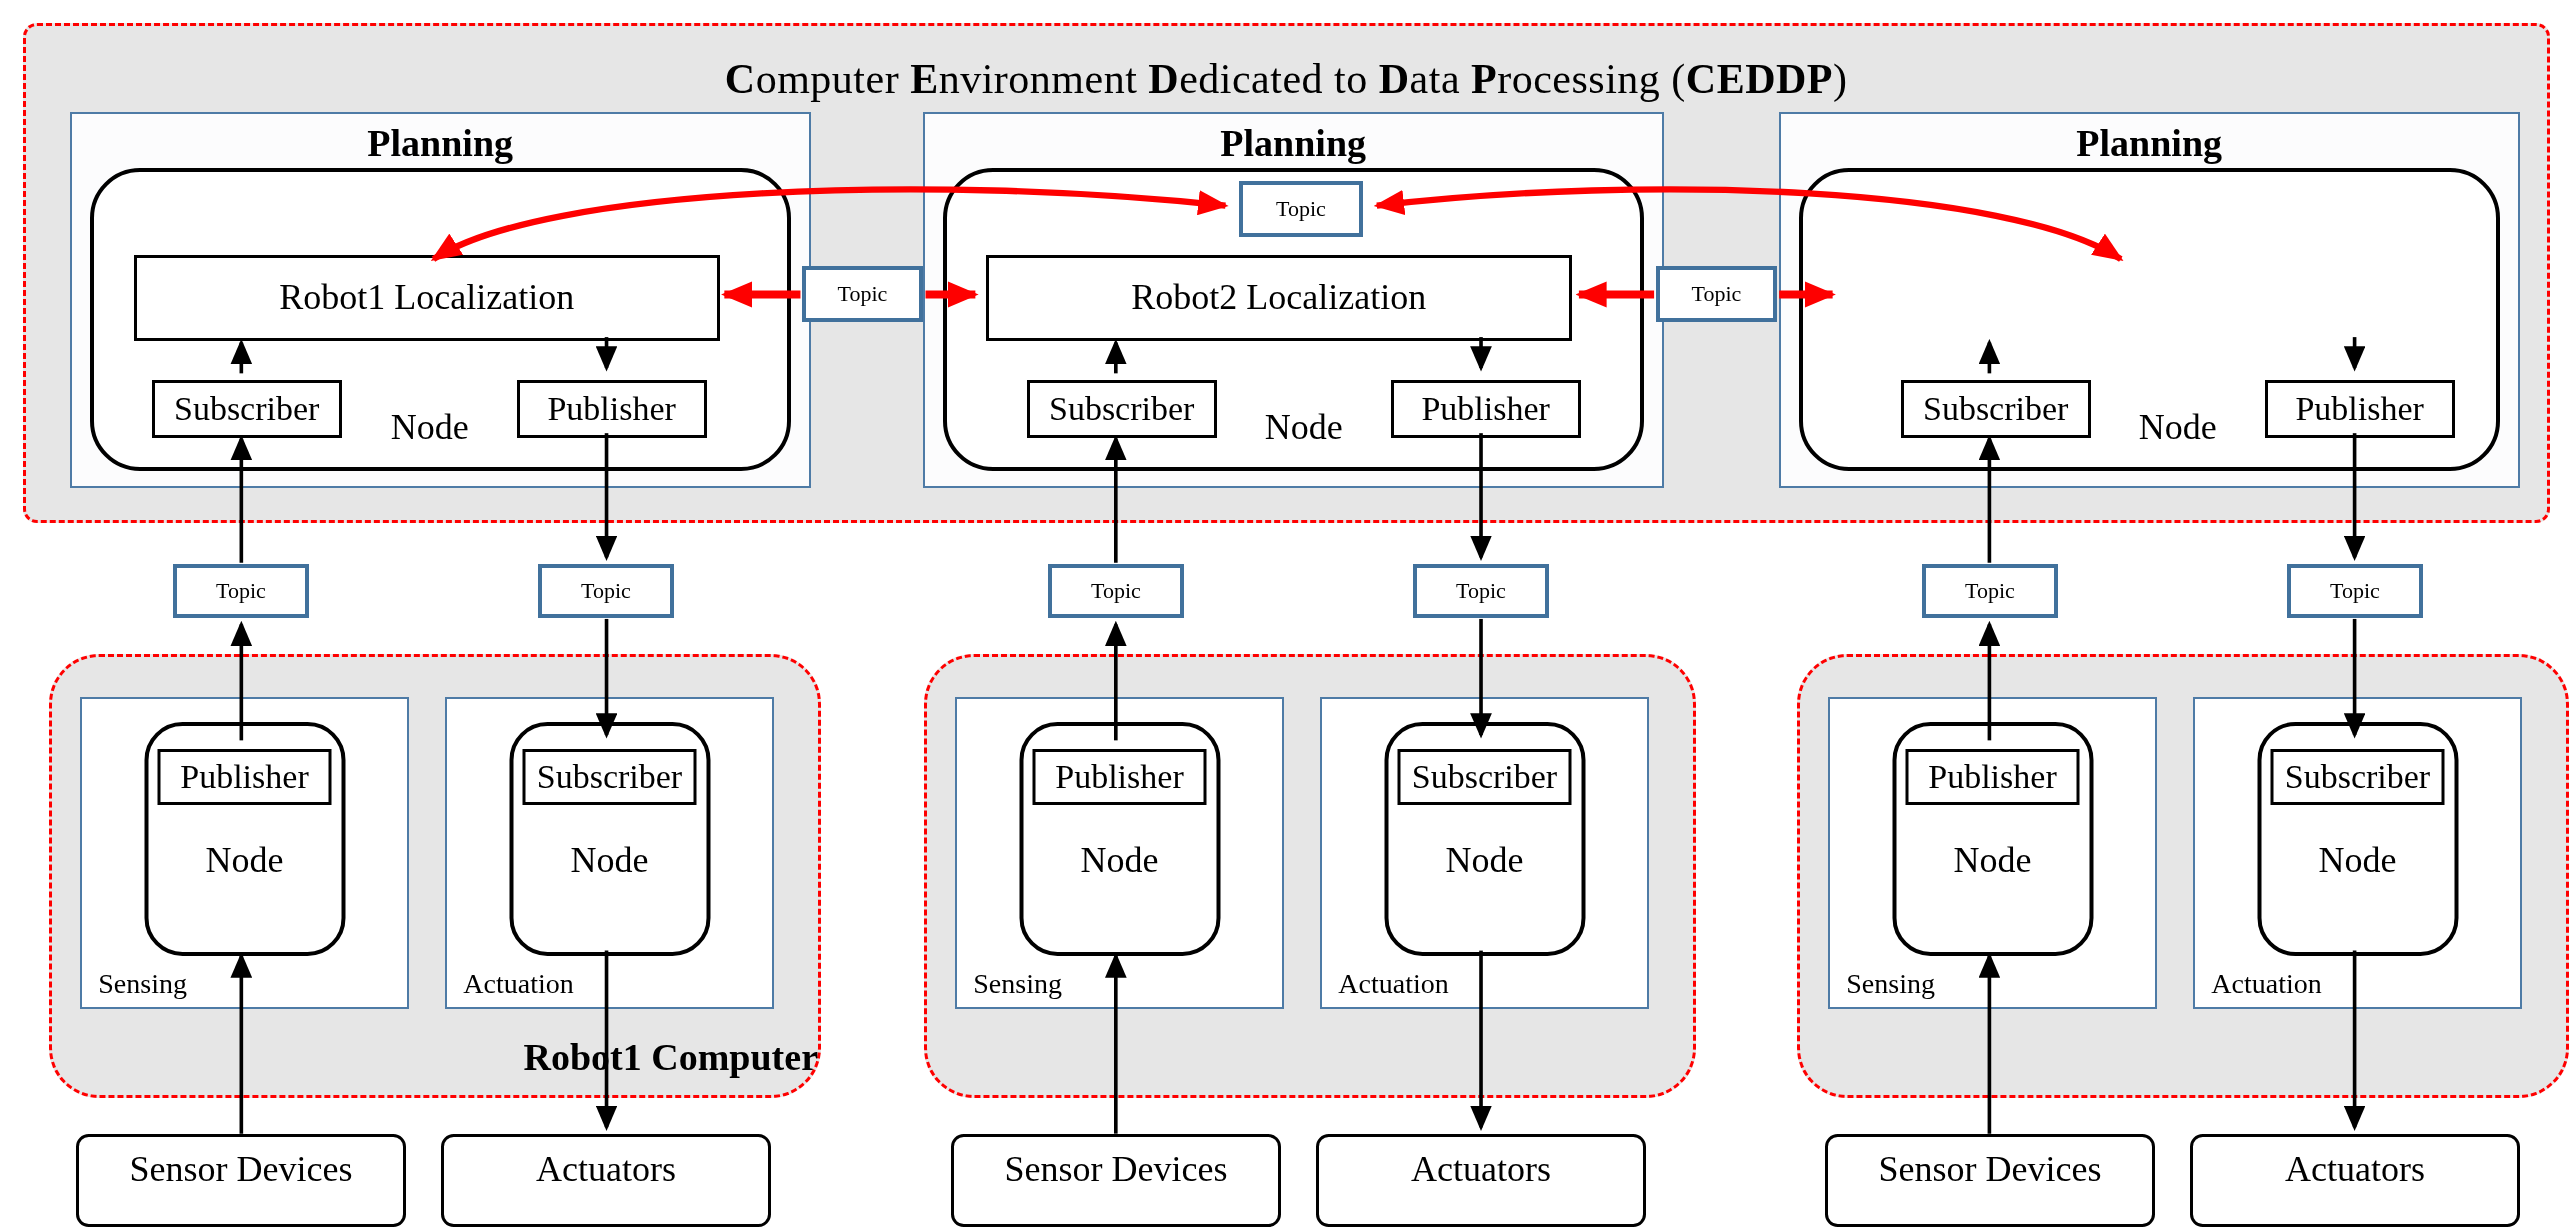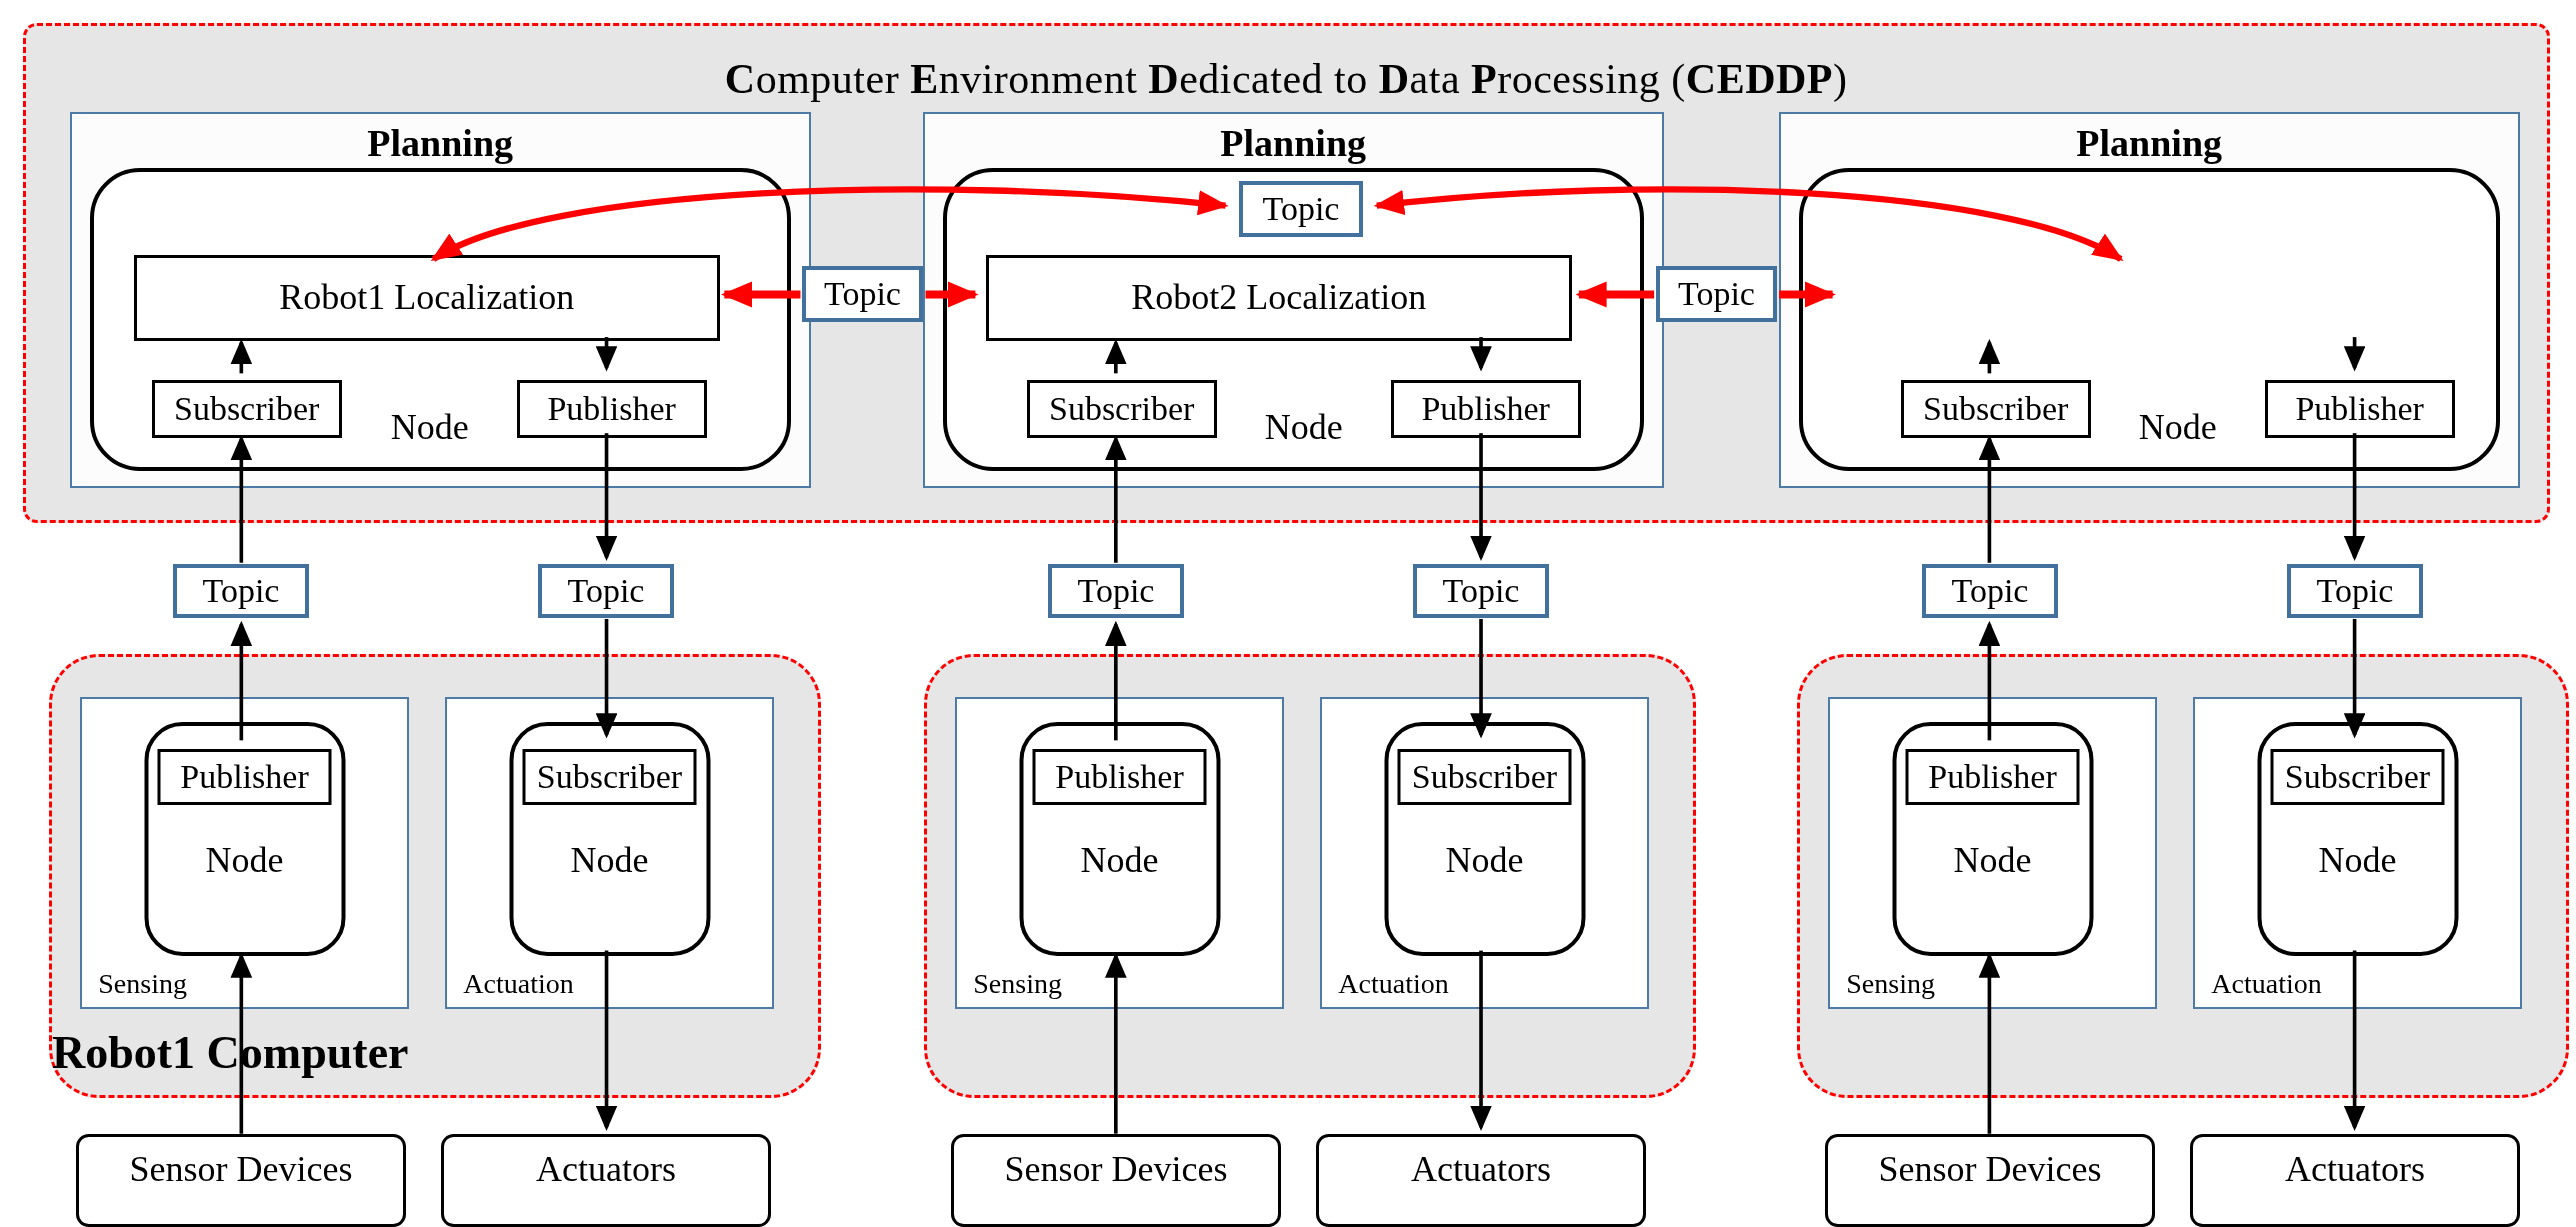--- a/index.html
+++ b/index.html
@@ -21,28 +21,28 @@
   .plabel{left:0;right:0;top:7.3px;text-align:center;font-weight:bold;font-size:38px;}
   .pnode{left:18px;right:18px;top:54px;bottom:14.5px;background:#fff;
          border:4.5px solid #000;border-radius:50px;}
   .loc{top:141px;height:86px;width:586px;background:#fff;border:3.6px solid #000;
        text-align:center;font-size:36px;line-height:79px;}
   .sp{top:266px;height:58px;width:190px;background:#fff;border:3.6px solid #000;
       text-align:center;font-size:34px;line-height:51px;}
   .nlabel{top:292px;width:136px;text-align:center;font-size:36px;}
   
   .topic{background:#fff;border:4.5px solid var(--topic-blue);text-align:center;
-         font-size:34px;}
+         font-size:22px;}
   .topic.top{left:1239px;top:181px;width:124px;height:56px;line-height:47px;}
   .topic.inter{top:266px;width:121px;height:56px;line-height:47px;}
   .topic.chan{top:564px;width:136px;height:54px;line-height:45px;}
   
   .rcomp{top:654px;width:772px;height:444px;background:var(--gray);
          border:3.6px dashed var(--red);border-radius:50px;}
-  .rclabel{left:0;right:0;bottom:16.3px;text-align:left;font-weight:bold;font-size:46px;}
+  .rclabel{left:0;right:0;bottom:16.3px;text-align:right;font-weight:bold;font-size:38px;}
   .iopanel{top:40px;width:329px;height:312px;background:#fff;border:2.7px solid var(--panel-blue);}
   .iopanel.sense{left:28px;}
   .iopanel.act{left:393px;}
   .salabel{left:16.3px;bottom:7.3px;font-weight:normal;font-size:28px;}
   .rnode{left:50%;transform:translateX(-50%);top:22.7px;width:201px;height:234px;
          background:#fff;border:4.5px solid #000;border-radius:38px;}
   .rninner{left:50%;transform:translateX(-50%);top:23.6px;width:174px;height:56px;
            background:#fff;border:3.6px solid #000;text-align:center;font-size:34px;line-height:49px;}
   .rnlabel{left:0;right:0;top:113px;text-align:center;font-size:36px;}
   

